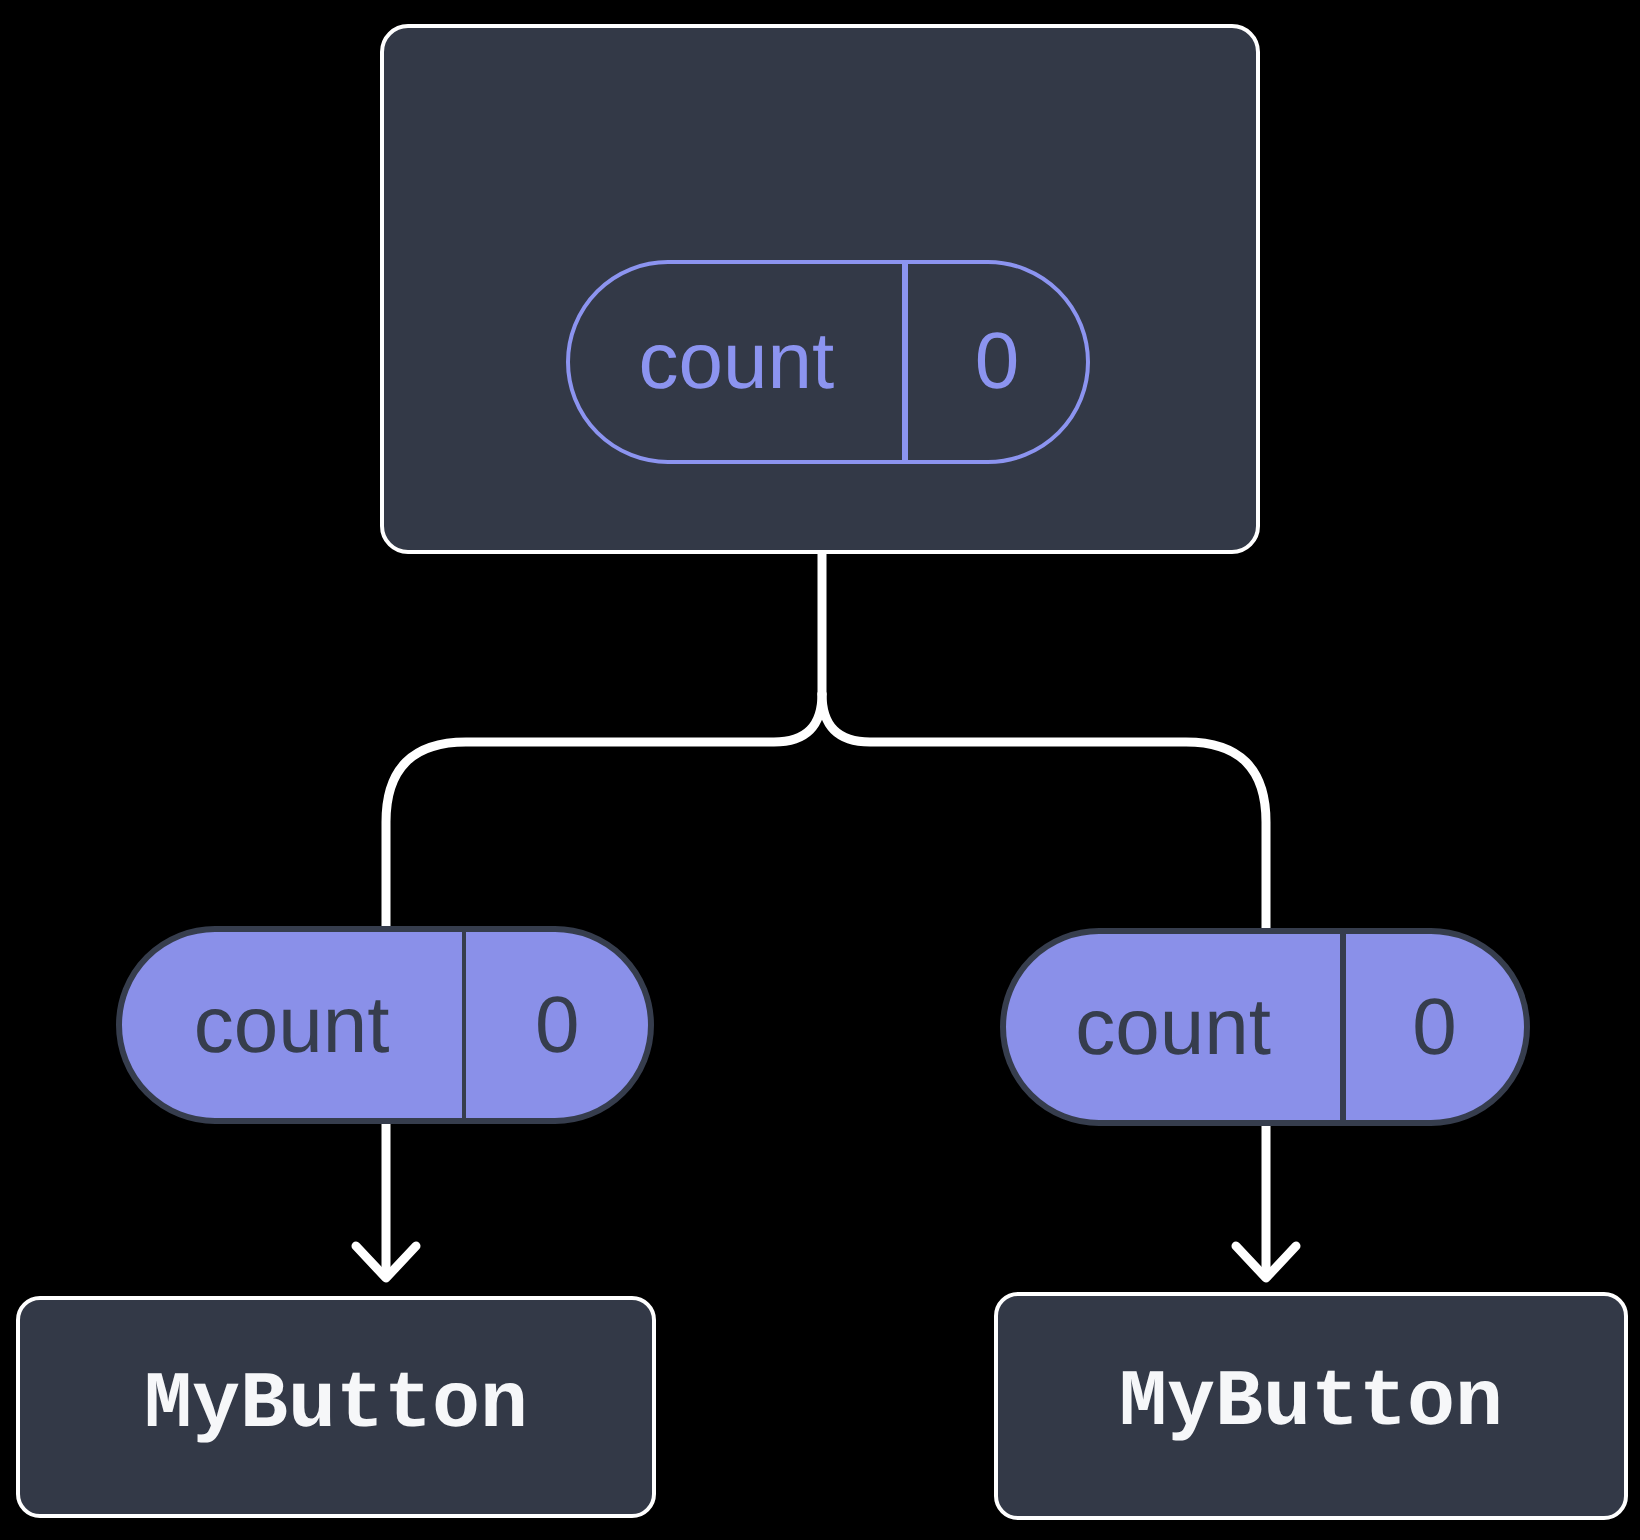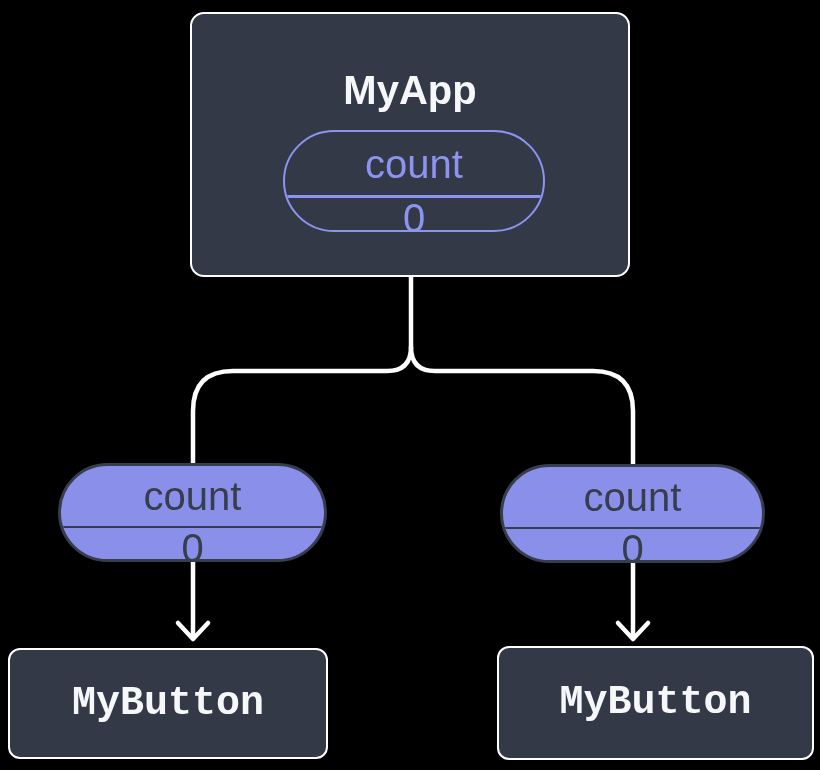--- a/index.html
+++ b/index.html
@@ -47,21 +47,20 @@
 
   .pill{
     position:absolute;
     display:flex;
     align-items:stretch;
     border-radius:60px;
     overflow:hidden;
     font-size:40px;
     line-height:1;
     z-index:2;
-    flex-direction:column;
   }
   .pill .cell{
     display:flex;
     align-items:center;
     justify-content:center;
   }
   .pill .cell.name{flex:0 0 64.5%;}
   .pill .cell.value{flex:1 1 auto;}
   .pill .divider{flex:0 0 2.5px;}
 
@@ -93,21 +92,20 @@
       <path d="M411 347 Q411 371 387 371 H233 Q193 371 193 411 V464"></path>
       <path d="M411 347 Q411 371 435 371 H593 Q633 371 633 411 V465"></path>
       <path d="M193 562 V634"></path>
       <path d="M178 623 L193 639 L208 623"></path>
       <path d="M633 563 V634"></path>
       <path d="M618 623 L633 639 L648 623"></path>
     </g>
   </svg>
 
   <div class="node root">
-    <div class="node-title">MyApp</div>
     <div class="pill outline">
       <span class="cell name">count</span>
       <span class="divider"></span>
       <span class="cell value">0</span>
     </div>
   </div>
 
   <div class="pill filled left">
     <span class="cell name">count</span>
     <span class="divider"></span>

